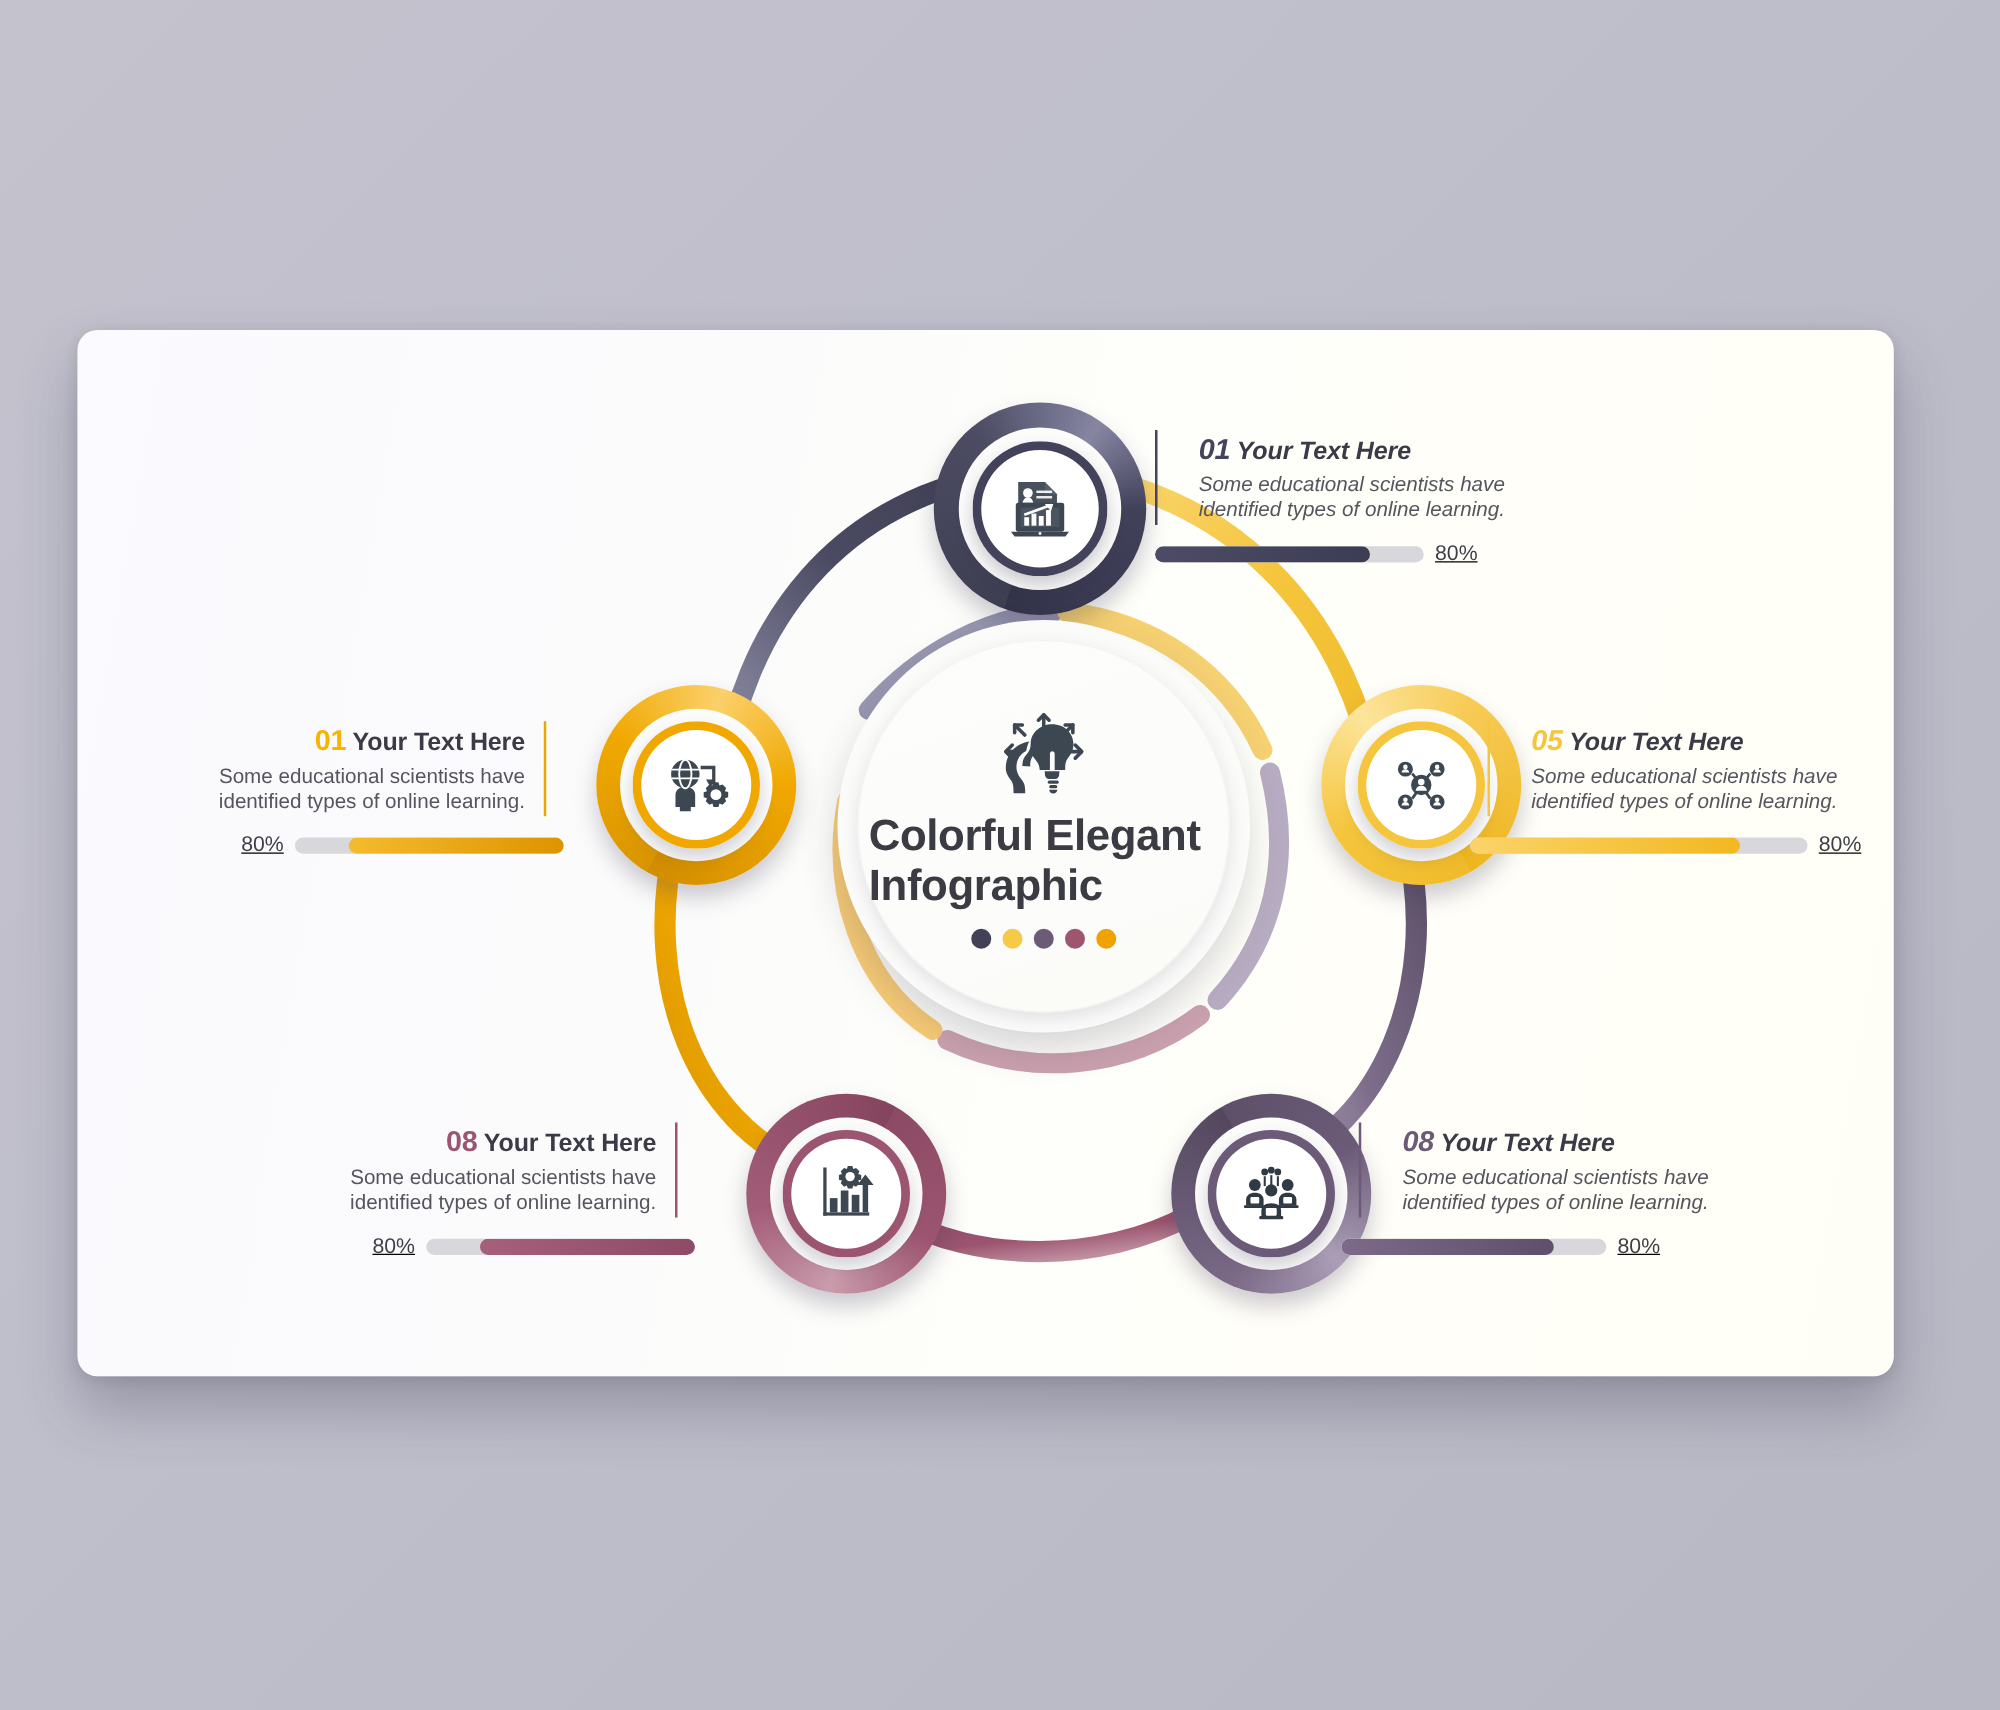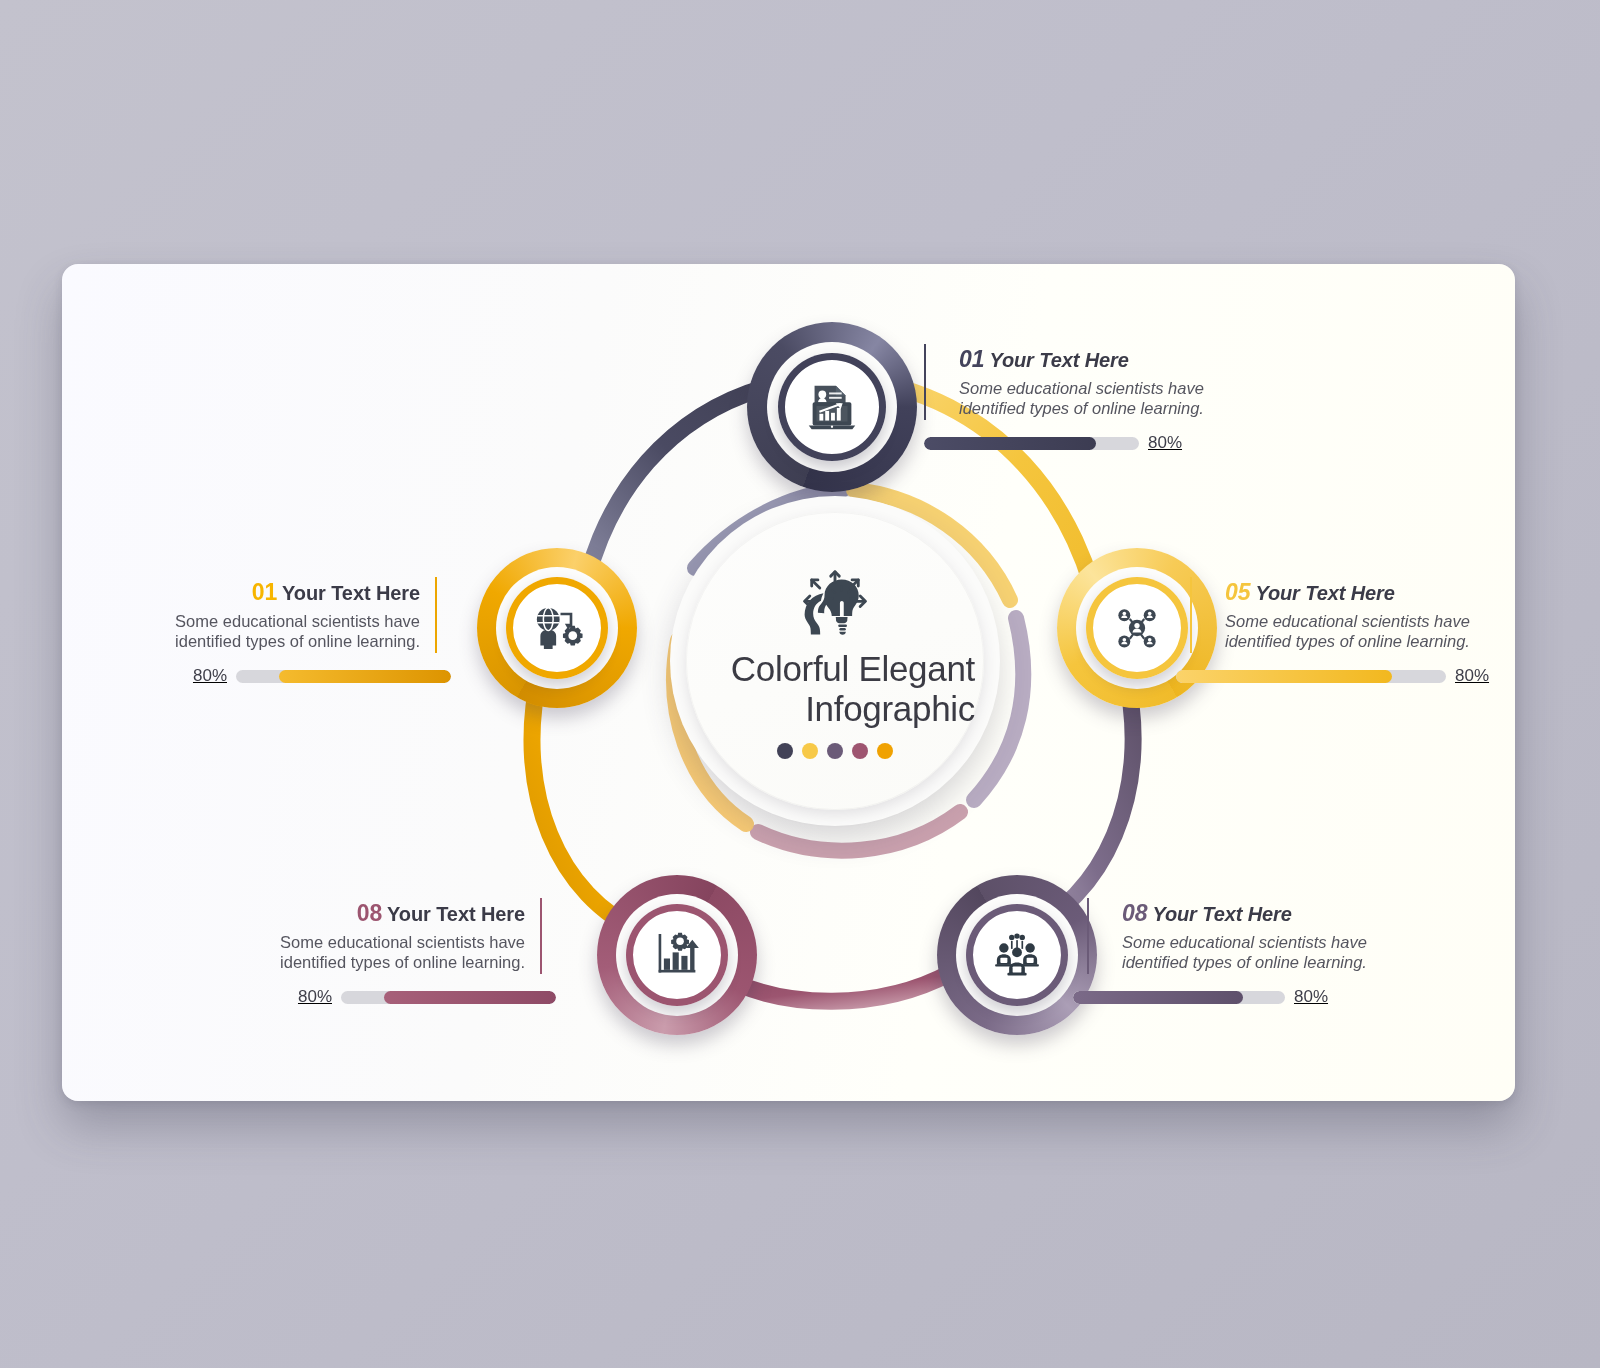--- a/index.html
+++ b/index.html
@@ -81,22 +81,22 @@
     position:absolute; inset:16px;
     border-radius:50%;
     background:linear-gradient(160deg,#fdfdfc,#fbfbf8);
     box-shadow:inset 0 0 0 1px rgba(0,0,0,.035), 0 5px 14px rgba(60,55,80,.13);
     display:flex; flex-direction:column;
     align-items:center; justify-content:center;
     padding-top:6px;
   }
   #hubIcon{ margin-bottom:4px; }
   #hubTitle{
-    font-size:35px; line-height:40px; font-weight:400;
-    color:#3b3b44; text-align:right; letter-spacing:-.3px;
+    font-size:35px; line-height:40px; font-weight:700;
+    color:#3b3b44; text-align:left; letter-spacing:-.3px;
     max-width:280px;
   }
   #hubSub{
     margin-top:11px;
     font-size:16.5px; line-height:20px;
     color:#4a4a55; text-align:center; font-weight:400;
   }
   #hubDots{ display:flex; gap:9px; margin-top:14px; }
   #hubDots i{ width:16px; height:16px; border-radius:50%; display:block; }
 

